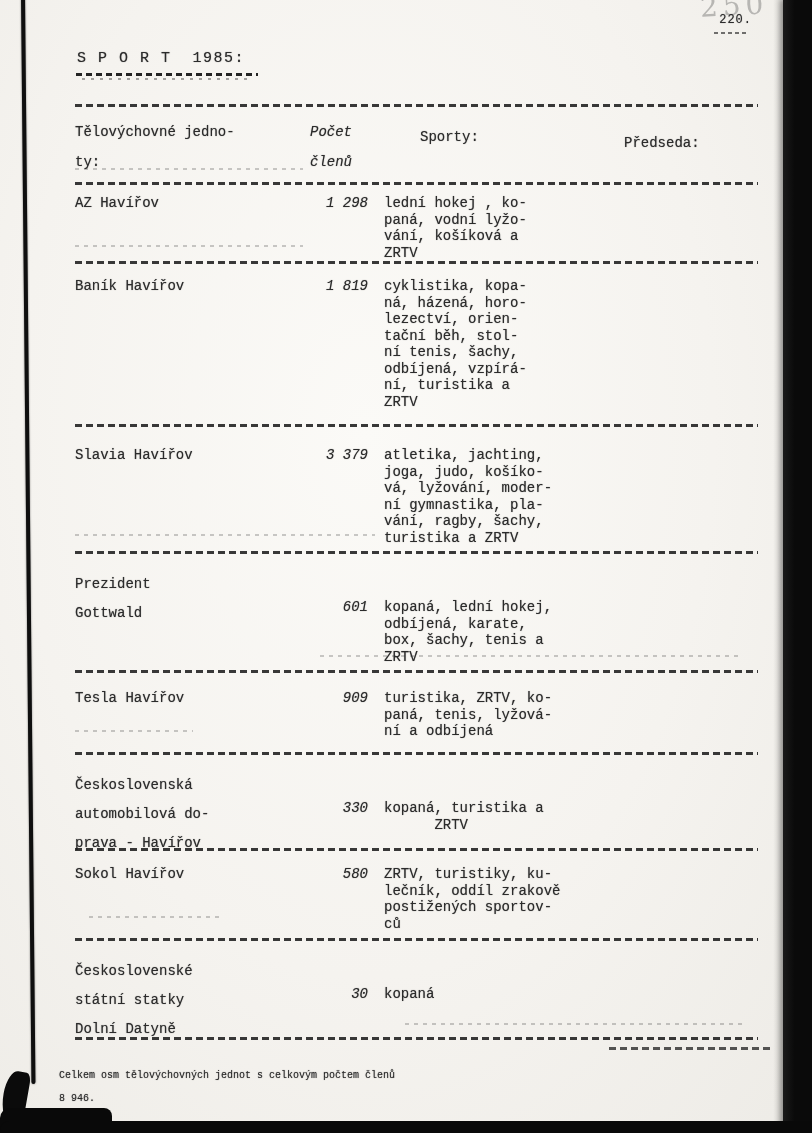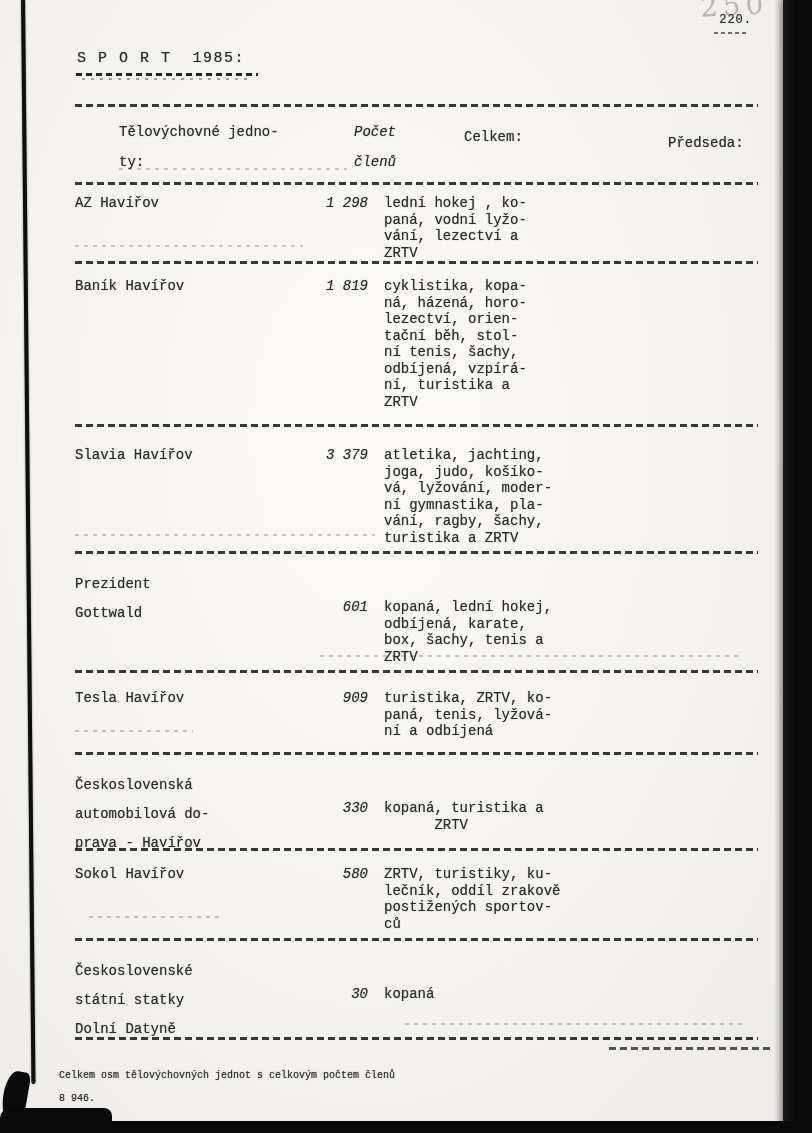--- a/index.html
+++ b/index.html
@@ -52,21 +52,21 @@
     opacity:.88;}
   .trow{position:relative;display:grid;grid-template-columns:235px 64px 250px 1fr;
     box-sizing:border-box;}
   .c{font-size:14px;line-height:16.5px;white-space:pre;}
   .name{}
   .members{text-align:right;padding-right:6px;font-style:italic;}
   .sports{padding-left:10px;}
   .chairman{}
 
   
-  .r-header{height:75px;padding-top:10px;margin-left:44px;}
+  .r-header{height:75px;padding-top:10px;}
   .r-header .name,.r-header .members{line-height:30px;}
   .r-header .members{text-align:left;padding:0;}
   .r-header .sports{padding-top:12px;padding-left:46px;}
   .r-header .chairman{padding-top:18px;}
 
   
   .r1{height:76px;padding-top:10px;}
   .r2{height:160px;padding-top:14px;}
   .r3{height:124px;padding-top:20px;}
   .r4{height:116px;padding-top:16px;}
@@ -113,32 +113,32 @@
 
   <div class="table-wrap">
 
     <div class="sep"></div>
 
     <div class="trow r-header">
       <div class="c name ink">Tělovýchovné jedno-
 ty:</div>
       <div class="c members ink">Počet
 členů</div>
-      <div class="c sports ink">Celkem:</div>
+      <div class="c sports ink">Sporty:</div>
       <div class="c chairman ink">Předseda:</div>
     </div>
 
     <div class="sep"></div>
 
     <div class="trow r1">
       <div class="c name ink">AZ Havířov</div>
       <div class="c members ink">1 298</div>
       <div class="c sports ink">lední hokej , ko-
 paná, vodní lyžo-
-vání, lezectví a
+vání, košíková a
 ZRTV</div>
       <div class="c chairman"></div>
     </div>
 
     <div class="sep"></div>
 
     <div class="trow r2">
       <div class="c name ink">Baník Havířov</div>
       <div class="c members ink">1 819</div>
       <div class="c sports ink">cyklistika, kopa-

